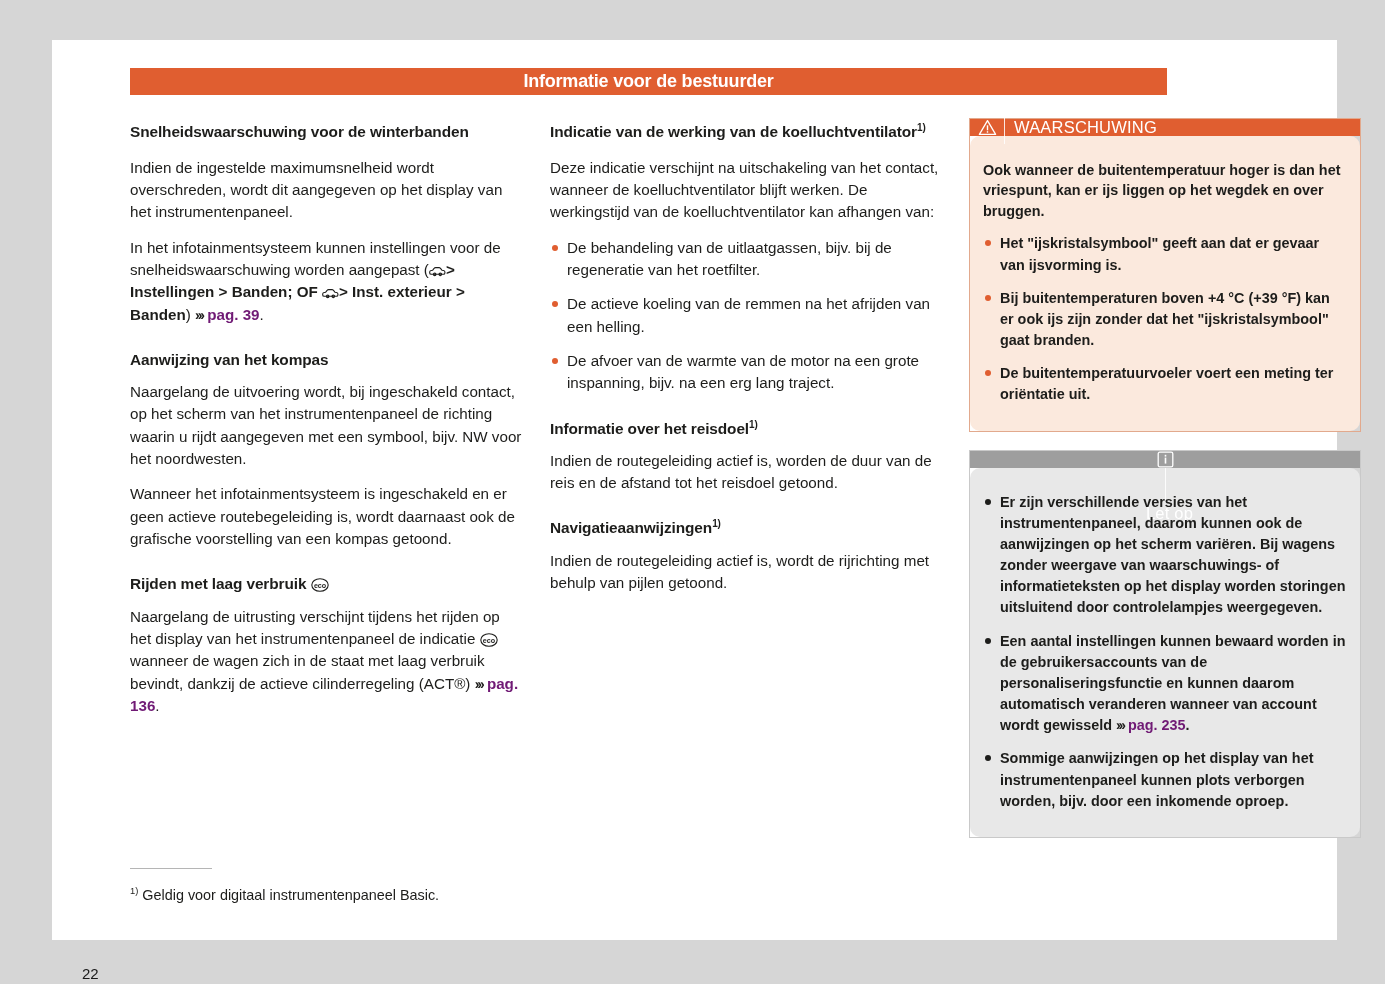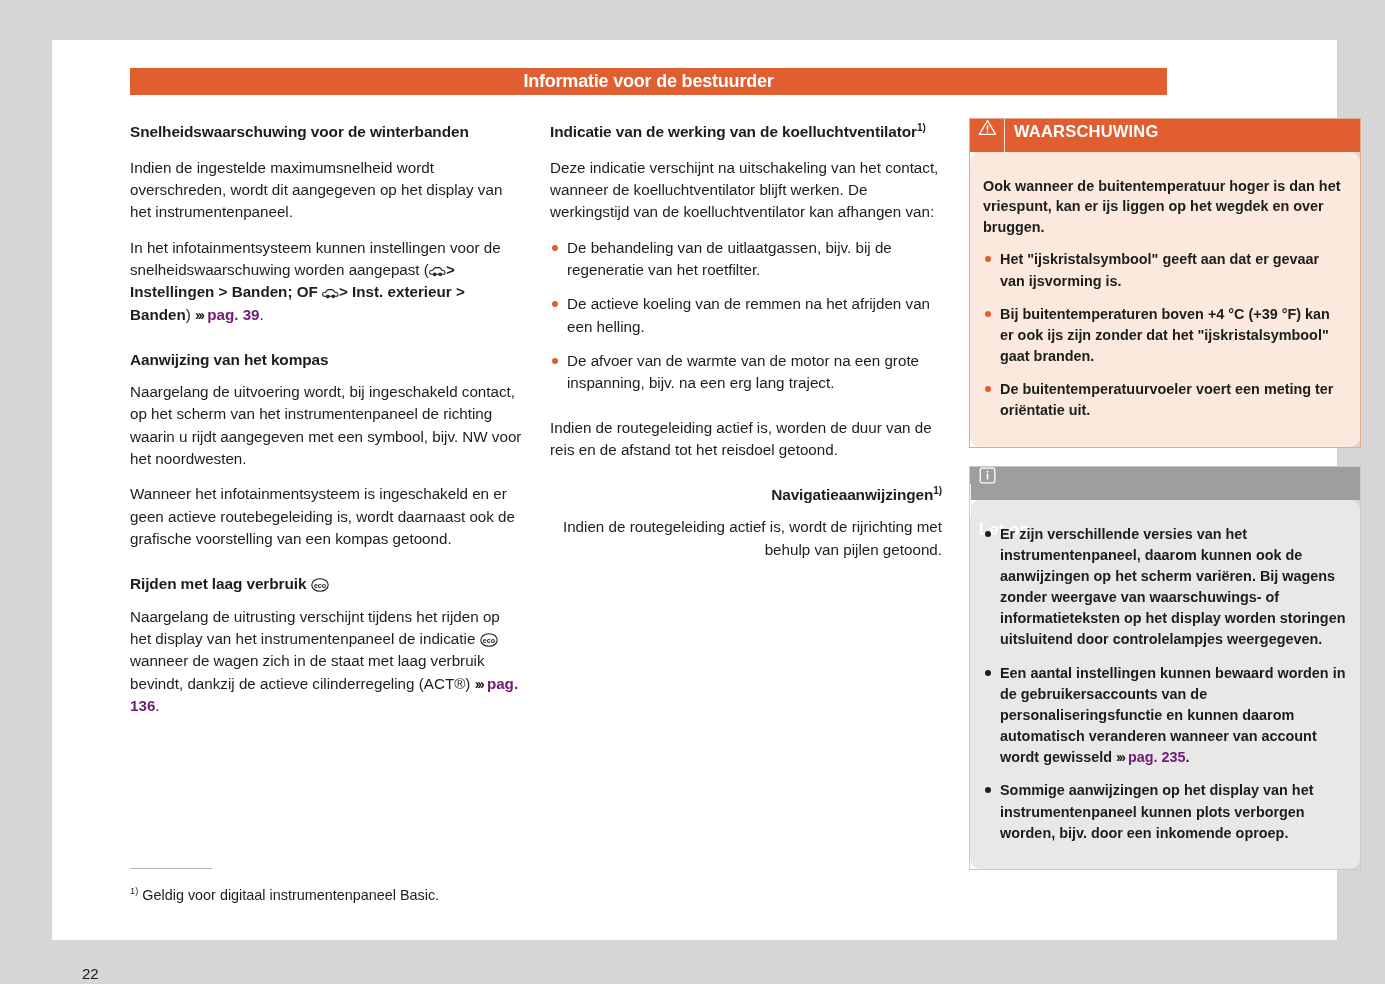--- a/index.html
+++ b/index.html
@@ -128,26 +128,26 @@
   }
   .icn svg { display: block; }
 
   
   .box {
     border: 1px solid #c9c9c9;
     margin-bottom: 18px;
   }
   .box-warning { border-color: #e2a98d; }
   .box-hdr {
-    height: 33px;
+    height: 17px;
     display: flex;
-    align-items: flex-start;
+    align-items: center;
     color: #ffffff;
     font-size: 16.5px;
-    font-weight: bold;
+    font-weight: normal;
     letter-spacing: 0.2px;
   }
   .box-hdr.warning { background: #e05e30; }
   .box-hdr.note    { background: #9e9e9e; flex-direction: column; }
   .hdr-ico {
     width: 34px;
     display: flex;
     align-items: center;
     justify-content: center;
     flex: 0 0 auto;
@@ -242,24 +242,25 @@
       <h2 class="sec-title spaced"><span>Indicatie van de werking van de koelluchtventilator</span><sup class="fn">1)</sup></h2>
       <p class="para">Deze indicatie verschijnt na uitschakeling van het contact, wanneer de koelluchtventilator blijft werken. De werkingstijd van de koelluchtventilator kan afhangen van:</p>
       <ul class="bul">
         <li>De behandeling van de uitlaatgassen, bijv. bij de regeneratie van het roetfilter.</li>
         <li>De actieve koeling van de remmen na het afrijden van een helling.</li>
         <li>De afvoer van de warmte van de motor na een grote inspanning, bijv. na een erg lang traject.</li>
       </ul>
     </div>
 
     <div class="sec-block" style="margin-top:6px;">
+      <h2 class="sec-title"><span>Informatie over het reisdoel</span><sup class="fn">1)</sup></h2>
       <p class="para">Indien de routegeleiding actief is, worden de duur van de reis en de afstand tot het reisdoel getoond.</p>
     </div>
 
-    <div class="sec-block" style="margin-top:20px;text-align:right;">
+    <div class="sec-block" style="margin-top:20px;">
       <h2 class="sec-title"><span>Navigatieaanwijzingen</span><sup class="fn">1)</sup></h2>
       <p class="para">Indien de routegeleiding actief is, wordt de rijrichting met behulp van pijlen getoond.</p>
     </div>
 
   </div>
 
   <div class="col" id="col3">
 
     <div class="box box-warning">
       <div class="box-hdr warning">

